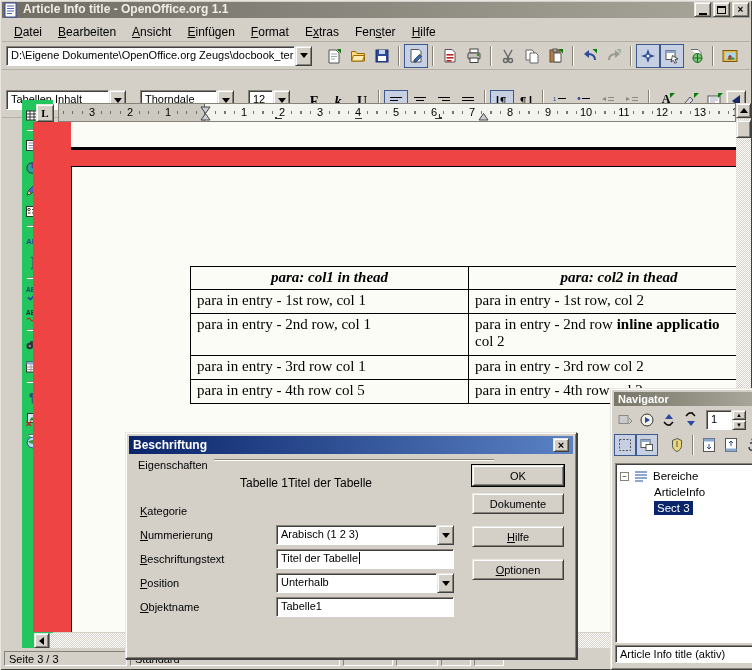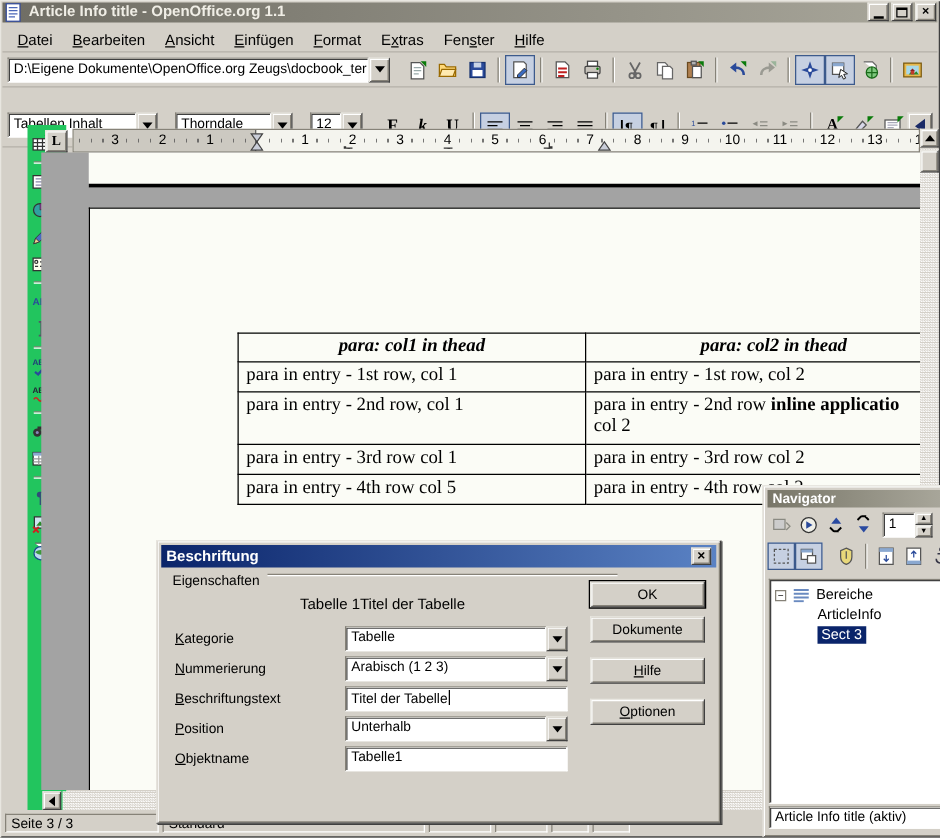--- a/index.html
+++ b/index.html
@@ -66,21 +66,21 @@
   
   .sbtn { position:absolute; width:15px; height:15px; display:flex; align-items:center; justify-content:center; }
   .tri-up { width:0;height:0;border-left:4px solid transparent;border-right:4px solid transparent;border-bottom:5px solid #000; }
   .tri-left { width:0;height:0;border-top:4px solid transparent;border-bottom:4px solid transparent;border-right:5px solid #000; }
   #vtrack { position:absolute; left:736px; top:119px; width:15px; height:513px;
     background:repeating-conic-gradient(#fff 0 25%,#d4d0c8 0 50%) 0 0/2px 2px; }
   #vthumb { position:absolute; left:736px; top:120px; width:15px; height:18px; }
   #htrack { position:absolute; left:50px; top:633px; width:560px; height:15px;
     background:repeating-conic-gradient(#fff 0 25%,#d4d0c8 0 50%) 0 0/2px 2px; }
   
-  #docview { position:absolute; left:33px; top:122px; width:703px; height:510px; overflow:hidden; background:#a3a3a3; }
+  #docview { position:absolute; left:33px; top:122px; width:703px; height:510px; overflow:hidden; background:#ef4444; }
   #page2 { position:absolute; left:38px; top:0; width:700px; height:28px; background:#fbfcf6; border-bottom:3px solid #000; }
   #page3 { position:absolute; left:38px; top:44px; width:700px; height:466px; background:#fbfcf6;
     border-top:1px solid #000; border-left:1px solid #000; }
   #doctable { position:absolute; left:157px; top:144px; width:580px; border-collapse:collapse; table-layout:fixed;
     font-family:"Liberation Serif",serif; font-size:15px; color:#000; }
   #doctable th, #doctable td { border:1.5px solid #000; padding:2px 6px; vertical-align:top; background:#fbfcf6; font-weight:normal; text-align:left; }
   #doctable th { font-weight:bold; font-style:italic; text-align:center; height:23px; }
   #doctable td { height:24px; }
   #doctable tr:nth-child(2) td { height:42px; }
   #doctable col.c1 { width:278px; }
@@ -718,26 +718,20 @@
       <span>Beschriftung</span>
       <span class="dclose btn3d">×</span>
     </div>
     <div class="fixedline">
       <span>Eigenschaften</span>
       <span class="fl-line"></span>
     </div>
     <div id="dlg-preview">Tabelle 1Titel der Tabelle</div>
 
     <div class="dlg-label" style="top:72px"><span></span><span class="mn">K</span><span>ategorie</span></div>
-    <div class="dfield combo" style="top:68px">
-      <span class="cval">Tabelle</span>
-      <span class="cdrop btn3d">
-          <span class="darr"></span>
-        </span>
-    </div>
 
     <div class="dlg-label" style="top:96px"><span></span><span class="mn">N</span><span>ummerierung</span></div>
     <div class="dfield combo" style="top:92px">
       <span class="cval">Arabisch (1 2 3)</span>
       <span class="cdrop btn3d">
           <span class="darr"></span>
         </span>
     </div>
 
     <div class="dlg-label" style="top:120px"><span></span><span class="mn">B</span><span>eschriftungstext</span></div>

